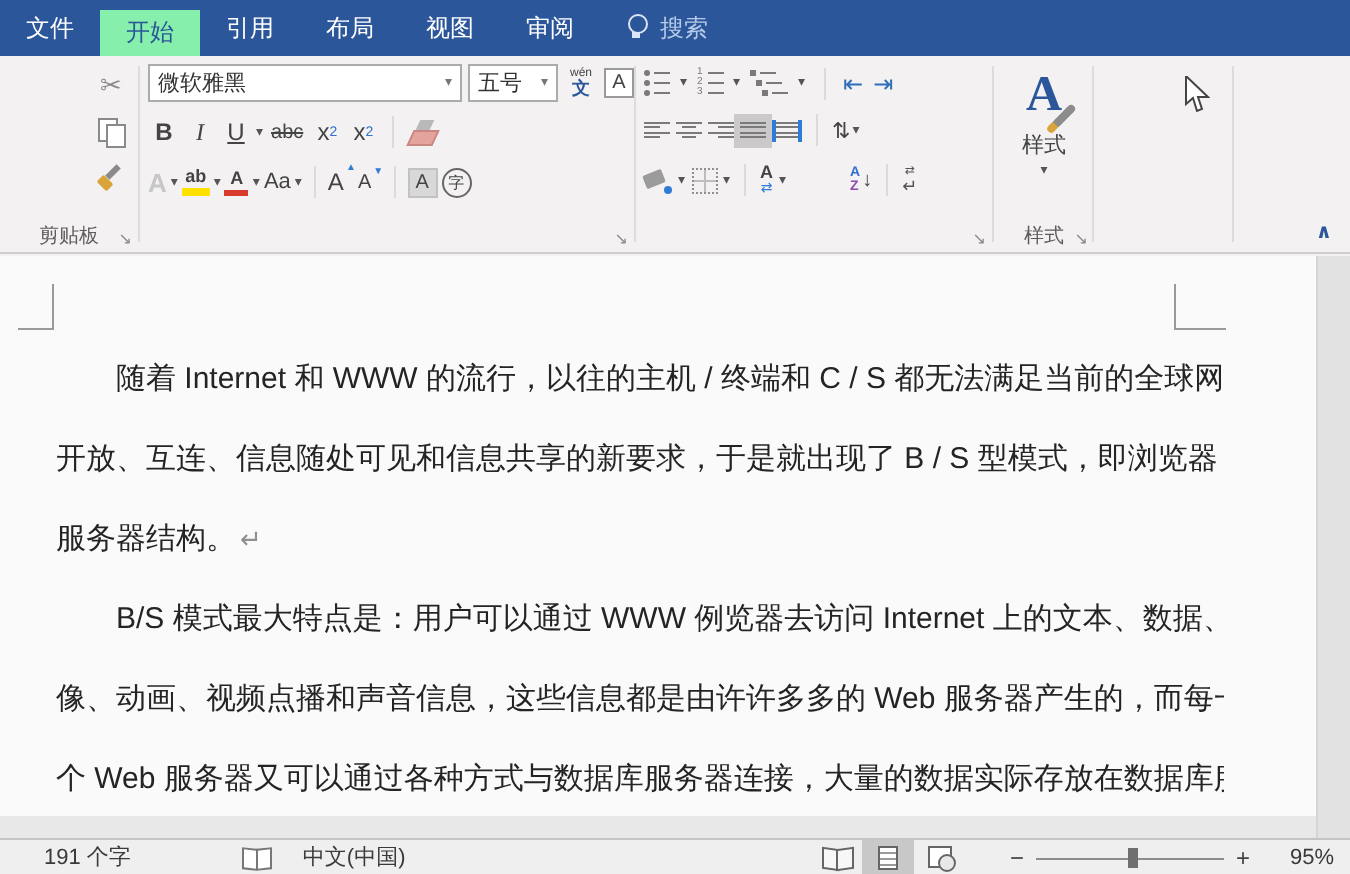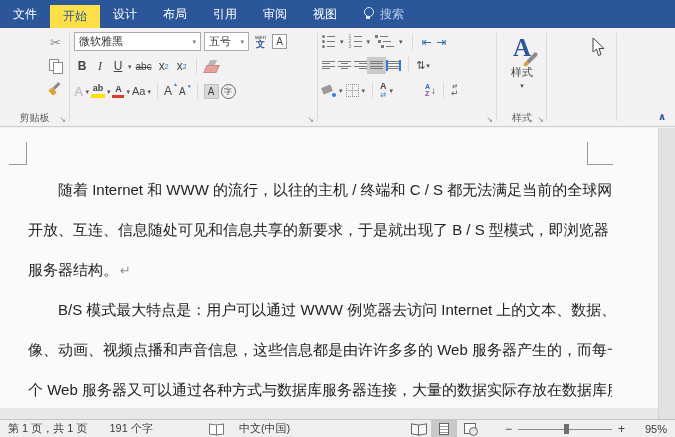--- a/index.html
+++ b/index.html
@@ -3,21 +3,21 @@
 <meta charset="utf-8">
 <style>
   *{margin:0;padding:0;box-sizing:border-box;font-style:normal;text-decoration:none}
   html,body{width:675px;height:437px}
   #app{position:relative;width:675px;height:437px;background:#f3f1f2;overflow:hidden;
        font-family:"Liberation Sans","DejaVu Sans",sans-serif;cursor:default}
 
   
   .tabbar{position:absolute;top:0;left:0;right:0;height:28px;background:#2b579a;display:flex;color:#fff;font-size:12px}
   .tab{display:flex;align-items:center;padding:0 13px}
-  .tab.active{align-self:flex-end;height:23px;background:#fde047;color:#2b579a}
+  .tab.active{align-self:flex-end;height:23px;background:#86efac;color:#2b579a}
   .search{display:flex;align-items:center;gap:6px;margin-left:14px;color:#b6c9e9}
   .bulb{position:relative;width:10px;height:14px}
   .bulb:before{content:"";position:absolute;left:0;top:0;width:8px;height:8px;border:1px solid #dbe6f6;border-radius:50%}
   .bulb:after{content:"";position:absolute;left:2px;top:9px;width:4px;height:3px;background:#dbe6f6}
   .share{margin-left:auto;display:flex;align-items:center;gap:7px;padding-right:14px}
   .person{position:relative;width:13px;height:13px}
   .person:before{content:"";position:absolute;left:3px;top:0;width:6px;height:6px;border:1px solid #fff;border-radius:50%}
   .person:after{content:"";position:absolute;left:0;top:8px;width:12px;height:5px;border:1px solid #fff;border-bottom:none;border-radius:6px 6px 0 0}
 
   
@@ -47,21 +47,21 @@
   .copyic:after{content:"";position:absolute;left:4px;top:3px;width:8px;height:10px;background:#fff;border:1px solid #8a8a8a}
   .paint{position:relative;width:13px;height:13px}
   .paint:before{content:"";position:absolute;left:6px;top:0;width:3px;height:8px;background:#8a8a8a;transform:rotate(45deg)}
   .paint:after{content:"";position:absolute;left:0;top:7px;width:7px;height:5px;background:#d9a43b;transform:rotate(45deg);border-radius:1px}
 
   
   .g-font{left:70px;width:247px}
   .r1{top:4px;height:19px;gap:3px}
   .combo{height:19px;background:#fff;border:1px solid #ababab;display:flex;align-items:center;font-size:11px;color:#333;padding:0 4px}
   .combo .dd{margin-left:auto;padding-left:4px;color:#777}
-  .c-name{width:127px}
+  .c-name{width:157px}
   .c-size{width:45px}
   .wen{display:flex;flex-direction:column;align-items:center;line-height:1;width:17px}
   .wen .t{font-size:6px;color:#444}
   .wen .b{font-size:9px;color:#2b579a;font-weight:bold}
   .abox{width:15px;height:15px;border:1px solid #9a9a9a;background:#fff;font-size:10px;color:#444;display:flex;align-items:center;justify-content:center}
   .r2{top:28px;height:20px;gap:2px}
   .fb{min-width:16px;height:19px;display:flex;align-items:center;justify-content:center;font-size:12px;color:#444;padding:0 2px}
   .b-b{font-weight:bold}
   .b-i{font-family:"Liberation Serif",serif;font-style:italic}
   .b-u{text-decoration:underline}
@@ -180,25 +180,24 @@
   .s-zoom{width:40px;text-align:right;margin-right:8px;margin-left:2px}
 </style>
 </head>
 <body>
 
 <div id="app">
 
   <div class="tabbar">
     <div class="tab">文件</div>
     <div class="tab active">开始</div>
-    <div class="tab">设计</div>
+    <div class="tab">引用</div>
     <div class="tab">布局</div>
-    <div class="tab">引用</div>
+    <div class="tab">视图</div>
     <div class="tab">审阅</div>
-    <div class="tab">视图</div>
     <div class="search">
       <span class="bulb"></span>
       <span>搜索</span>
     </div>
   </div>
 
   <div class="ribbon">
     <span class="vsep" style="left:69px"></span>
     <span class="vsep" style="left:317px"></span>
     <span class="vsep" style="left:496px"></span>
@@ -429,21 +428,20 @@
     </div>
     <div class="line indent" style="top:172px">B/S 模式最大特点是：用户可以通过 WWW 例览器去访问 Internet 上的文本、数据、图</div>
     <div class="line" style="top:212px">像、动画、视频点播和声音信息，这些信息都是由许许多多的 Web 服务器产生的，而每一</div>
     <div class="line" style="top:252px">个 Web 服务器又可以通过各种方式与数据库服务器连接，大量的数据实际存放在数据库服</div>
 
     <div class="band"></div>
   </div>
   <div class="scrollstrip"></div>
 
   <div class="status">
-    <span class="s-page">第 1 页，共 1 页</span>
     <span class="s-count">191 个字</span>
     <span class="s-proof"></span>
     <span class="s-lang">中文(中国)</span>
     <span class="s-views">
       <span class="view">
           <span class="vbook"></span>
         </span>
       <span class="view sel">
           <span class="vpage"></span>
         </span>

